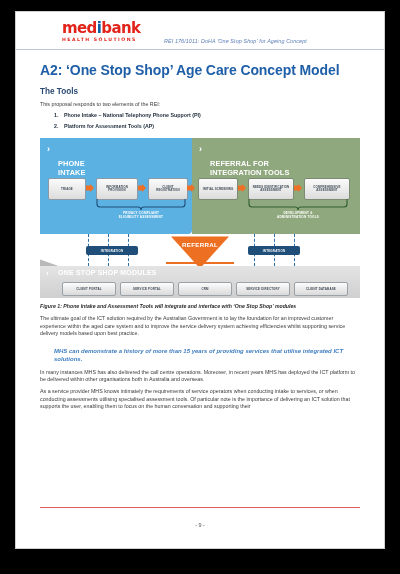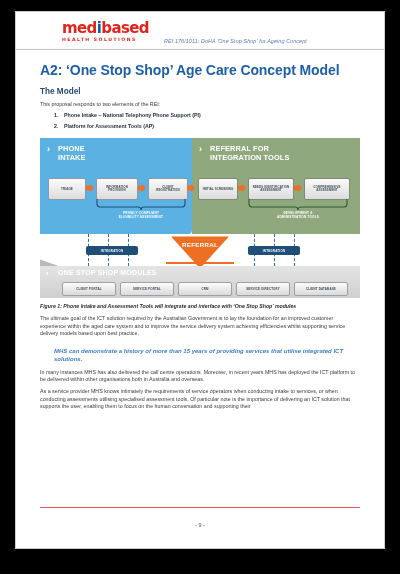--- a/index.html
+++ b/index.html
@@ -69,21 +69,21 @@
   
   .fig{position:relative;width:320px;height:160px;margin:8px 0 0 0;}
 
   .panel{position:absolute;top:0;height:96px;}
   .panel-blue{left:0;width:152px;}
   .panel-green{left:152px;width:168px;}
   .pbg{position:absolute;inset:0;}
   .pbg-blue{background:#5cb1e3;border-radius:0 0 4px 0;}
   .pbg-green{background:#90a87e;}
   .pttl{
-    position:absolute;left:18px;top:7px;color:#ffffff;font-size:7.4px;
+    position:absolute;left:18px;top:22px;color:#ffffff;font-size:7.4px;
     font-weight:bold;line-height:8.6px;letter-spacing:.1px;
   }
   .chev{
     position:absolute;left:7px;top:7px;color:#ffffff;font-size:9px;
     font-weight:bold;line-height:9px;
   }
 
   
   .pbox{
     position:absolute;top:40px;height:20px;
@@ -174,31 +174,31 @@
   }
 </style>
 </head>
 <body>
 
 <div class="screen">
   <div class="page">
 
     <div class="hdr">
       <div class="logo">
-        <div class="logo-word"><span>med</span><span class="dot-i">i</span><span>based</span></div>
+        <div class="logo-word"><span>med</span><span class="dot-i">i</span><span>bank</span></div>
         <div class="logo-sub">HEALTH SOLUTIONS</div>
       </div>
       <div class="hdr-ref">REI 176/1011: DoHA 'One Stop Shop' for Ageing Concept</div>
       <div class="hdr-rule"></div>
     </div>
 
     <div class="body">
 
       <div class="h1">A2: ‘One Stop Shop’ Age Care Concept Model</div>
-      <div class="h2">The Model</div>
+      <div class="h2">The Tools</div>
       <p class="t">This proposal responds to two elements of the REI:</p>
 
       <ol class="items">
         <li>Phone Intake – National Telephony Phone Support (PI)</li>
         <li>Platform for Assessment Tools (AP)</li>
       </ol>
 
       <div class="fig">
 
         <div class="panel panel-blue">

